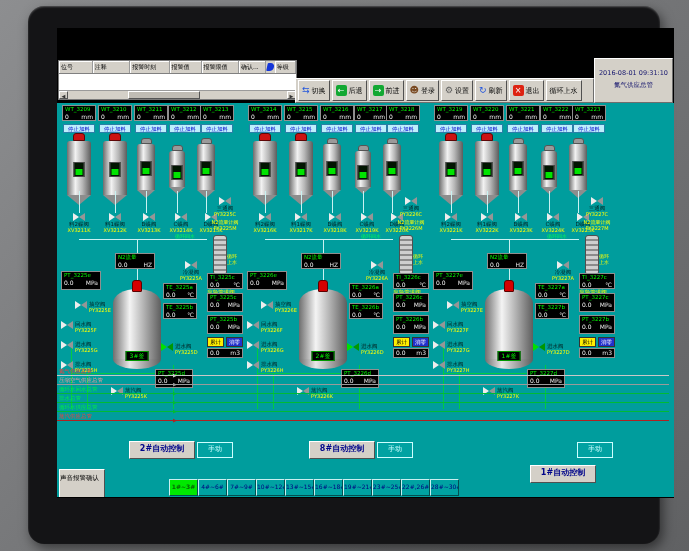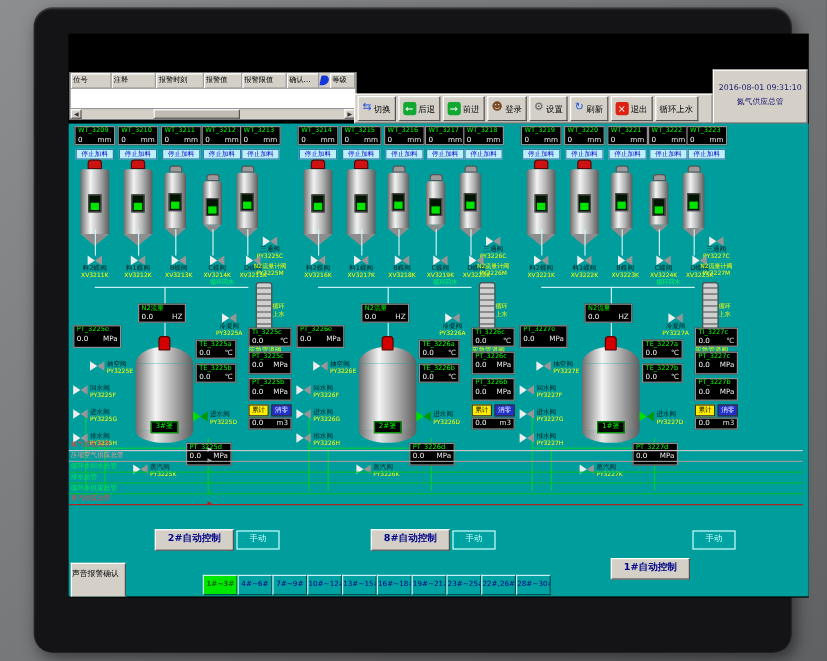--- a/index.html
+++ b/index.html
@@ -1034,21 +1034,21 @@
           <div class="uline" style="top: 308px; background: rgb(0, 187, 51);"></div>
           <div class="ulabel" style="top: 301px; color: rgb(0, 238, 68);">循环水供应总管</div>
           <div class="uarr" style="top: 306px; color: rgb(0, 187, 51);">▶</div>
           <div class="uline" style="top: 317px; background: rgb(176, 34, 34);"></div>
           <div class="ulabel" style="top: 310px; color: rgb(255, 58, 58);">蒸汽供应总管</div>
           <div class="uarr" style="top: 315px; color: rgb(176, 34, 34);">▶</div>
           <div class="ctl-btn" style="left: 72px; top: 338px;">2#自动控制</div>
           <div class="man-btn" style="left: 140px; top: 339px;">手动</div>
           <div class="ctl-btn" style="left: 252px; top: 338px;">8#自动控制</div>
           <div class="man-btn" style="left: 320px; top: 339px;">手动</div>
-          <div class="ctl-btn" style="left: 452px; top: 338px; margin-top: 24px;">1#自动控制</div>
+          <div class="ctl-btn" style="left: 473px; top: 338px; margin-top: 24px;">1#自动控制</div>
           <div class="man-btn" style="left: 520px; top: 339px;">手动</div>
           <div class="pg-btn active" style="left: 112px;">1#~3#</div>
           <div class="pg-btn" style="left: 141px;">4#~6#</div>
           <div class="pg-btn" style="left: 170px;">7#~9#</div>
           <div class="pg-btn" style="left: 199px;">10#~12#</div>
           <div class="pg-btn" style="left: 228px;">13#~15#</div>
           <div class="pg-btn" style="left: 257px;">16#~18#</div>
           <div class="pg-btn" style="left: 286px;">19#~21#</div>
           <div class="pg-btn" style="left: 315px;">23#~25#</div>
           <div class="pg-btn" style="left: 344px;">22#,26#,27#</div>

